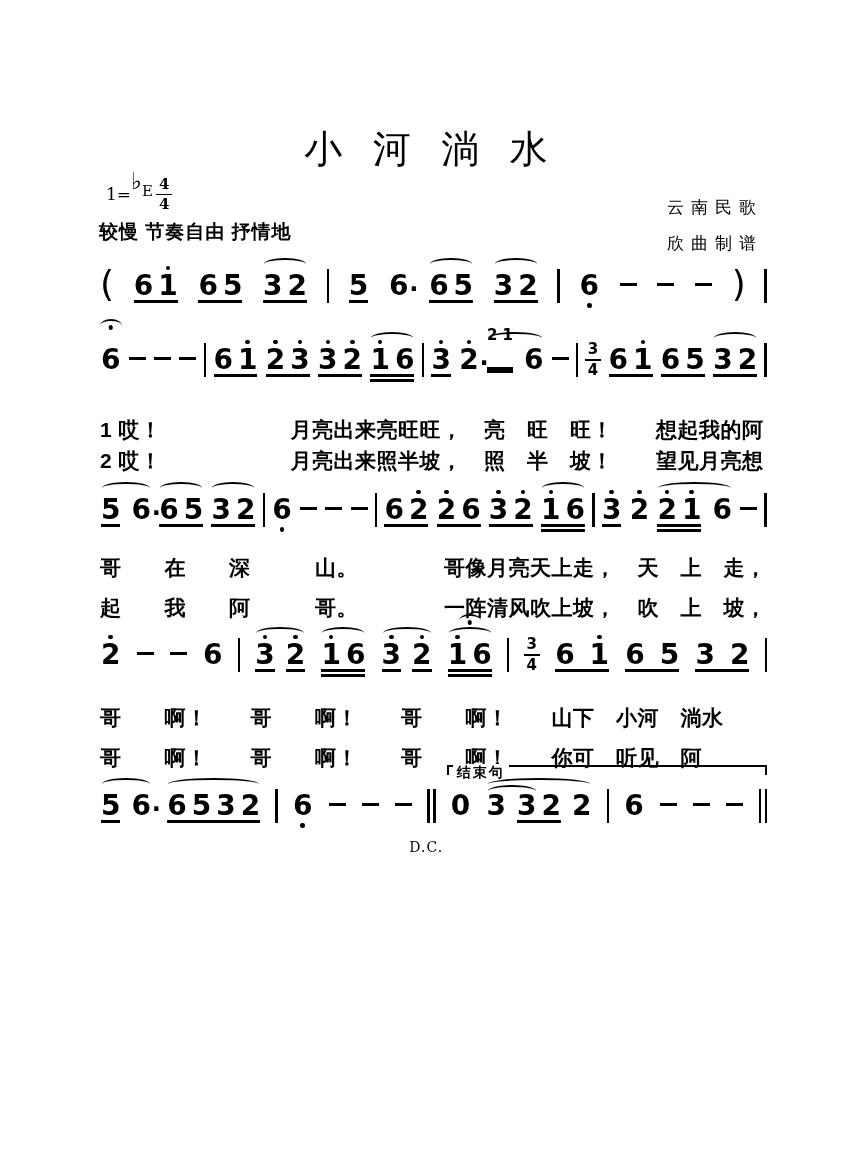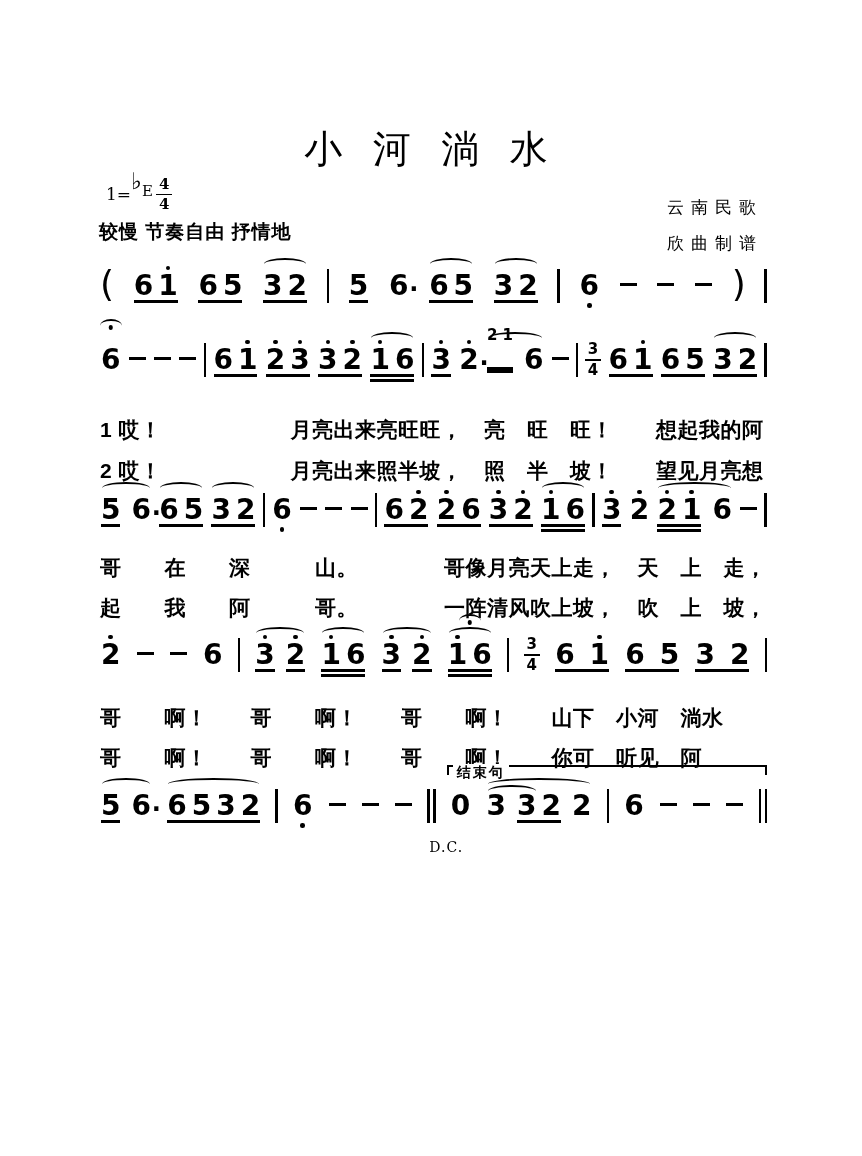--- a/index.html
+++ b/index.html
@@ -46,21 +46,21 @@
         border-top:2.4px solid #000;border-radius:50% 50% 0 0;}
   .slur.s2{top:7px;right:auto;width:45%;border-top-width:2px;}
   .fermata{position:absolute;top:-13px;left:50%;transform:translateX(-50%);
            width:22px;height:11px;border-top:2.6px solid #000;border-radius:50% 50% 0 0;}
   .fermata::after{content:"";position:absolute;top:4px;left:50%;transform:translateX(-50%);
                   width:4.5px;height:4.5px;border-radius:50%;background:#000;}
   .bar{width:2.4px;height:34px;background:#000;margin-top:11px;flex:none;}
   .dbar{display:inline-flex;gap:3.5px;margin-top:11px;height:34px;position:relative;flex:none;}
   .bline{width:2.4px;height:34px;background:#000;display:inline-block;}
   .dc{position:absolute;left:-18px;top:50px;font-family:"DejaVu Serif",serif;font-size:14px;
-      letter-spacing:1px;white-space:nowrap;margin-left:20px;}
+      letter-spacing:1px;white-space:nowrap;}
   .ts{display:inline-flex;flex-direction:column;margin-top:9px;font-weight:bold;font-size:15px;
       line-height:1.1;text-align:center;font-family:"DejaVu Sans",sans-serif;flex:none;}
   .tst{border-bottom:2px solid #000;padding:0 3px 1px;}
   .tsb{padding-top:1px;}
   .dash{height:53px;display:flex;align-items:center;padding:0 1px;flex:none;}
   .dashbar{width:17px;height:3px;background:#000;}
   .paren{font-size:36px;line-height:40px;margin-top:6px;font-family:"DejaVu Sans",sans-serif;flex:none;}
 
   .ending{position:absolute;left:52%;right:0;top:-13px;height:8px;border-top:2px solid #000;}
   .ending::before,.ending::after{content:"";position:absolute;top:0;width:2px;height:8px;background:#000;}
@@ -415,21 +415,21 @@
             <div class="body">2</div>
             <div class="lod"></div>
           </span>
           <div class="beam"></div>
         </span>
       </span>
       <span class="bar"></span>
     </div>
 
   <div class="lyric" style="top:400px">1 哎！　　　　　　月亮出来亮旺旺，　亮　旺　旺！　　想起我的阿</div>
-  <div class="lyric" style="top:441px">2 哎！　　　　　　月亮出来照半坡，　照　半　坡！　　望见月亮想</div>
+  <div class="lyric" style="top:431px">2 哎！　　　　　　月亮出来照半坡，　照　半　坡！　　望见月亮想</div>
 
   <div class="music-row" style="top:482px">
       <span class="grp">
         <div class="slur"></div>
         <span class="sub">
           <span class="note">
             <div class="hid"></div>
             <div class="body">5</div>
             <div class="lod"></div>
           </span>

